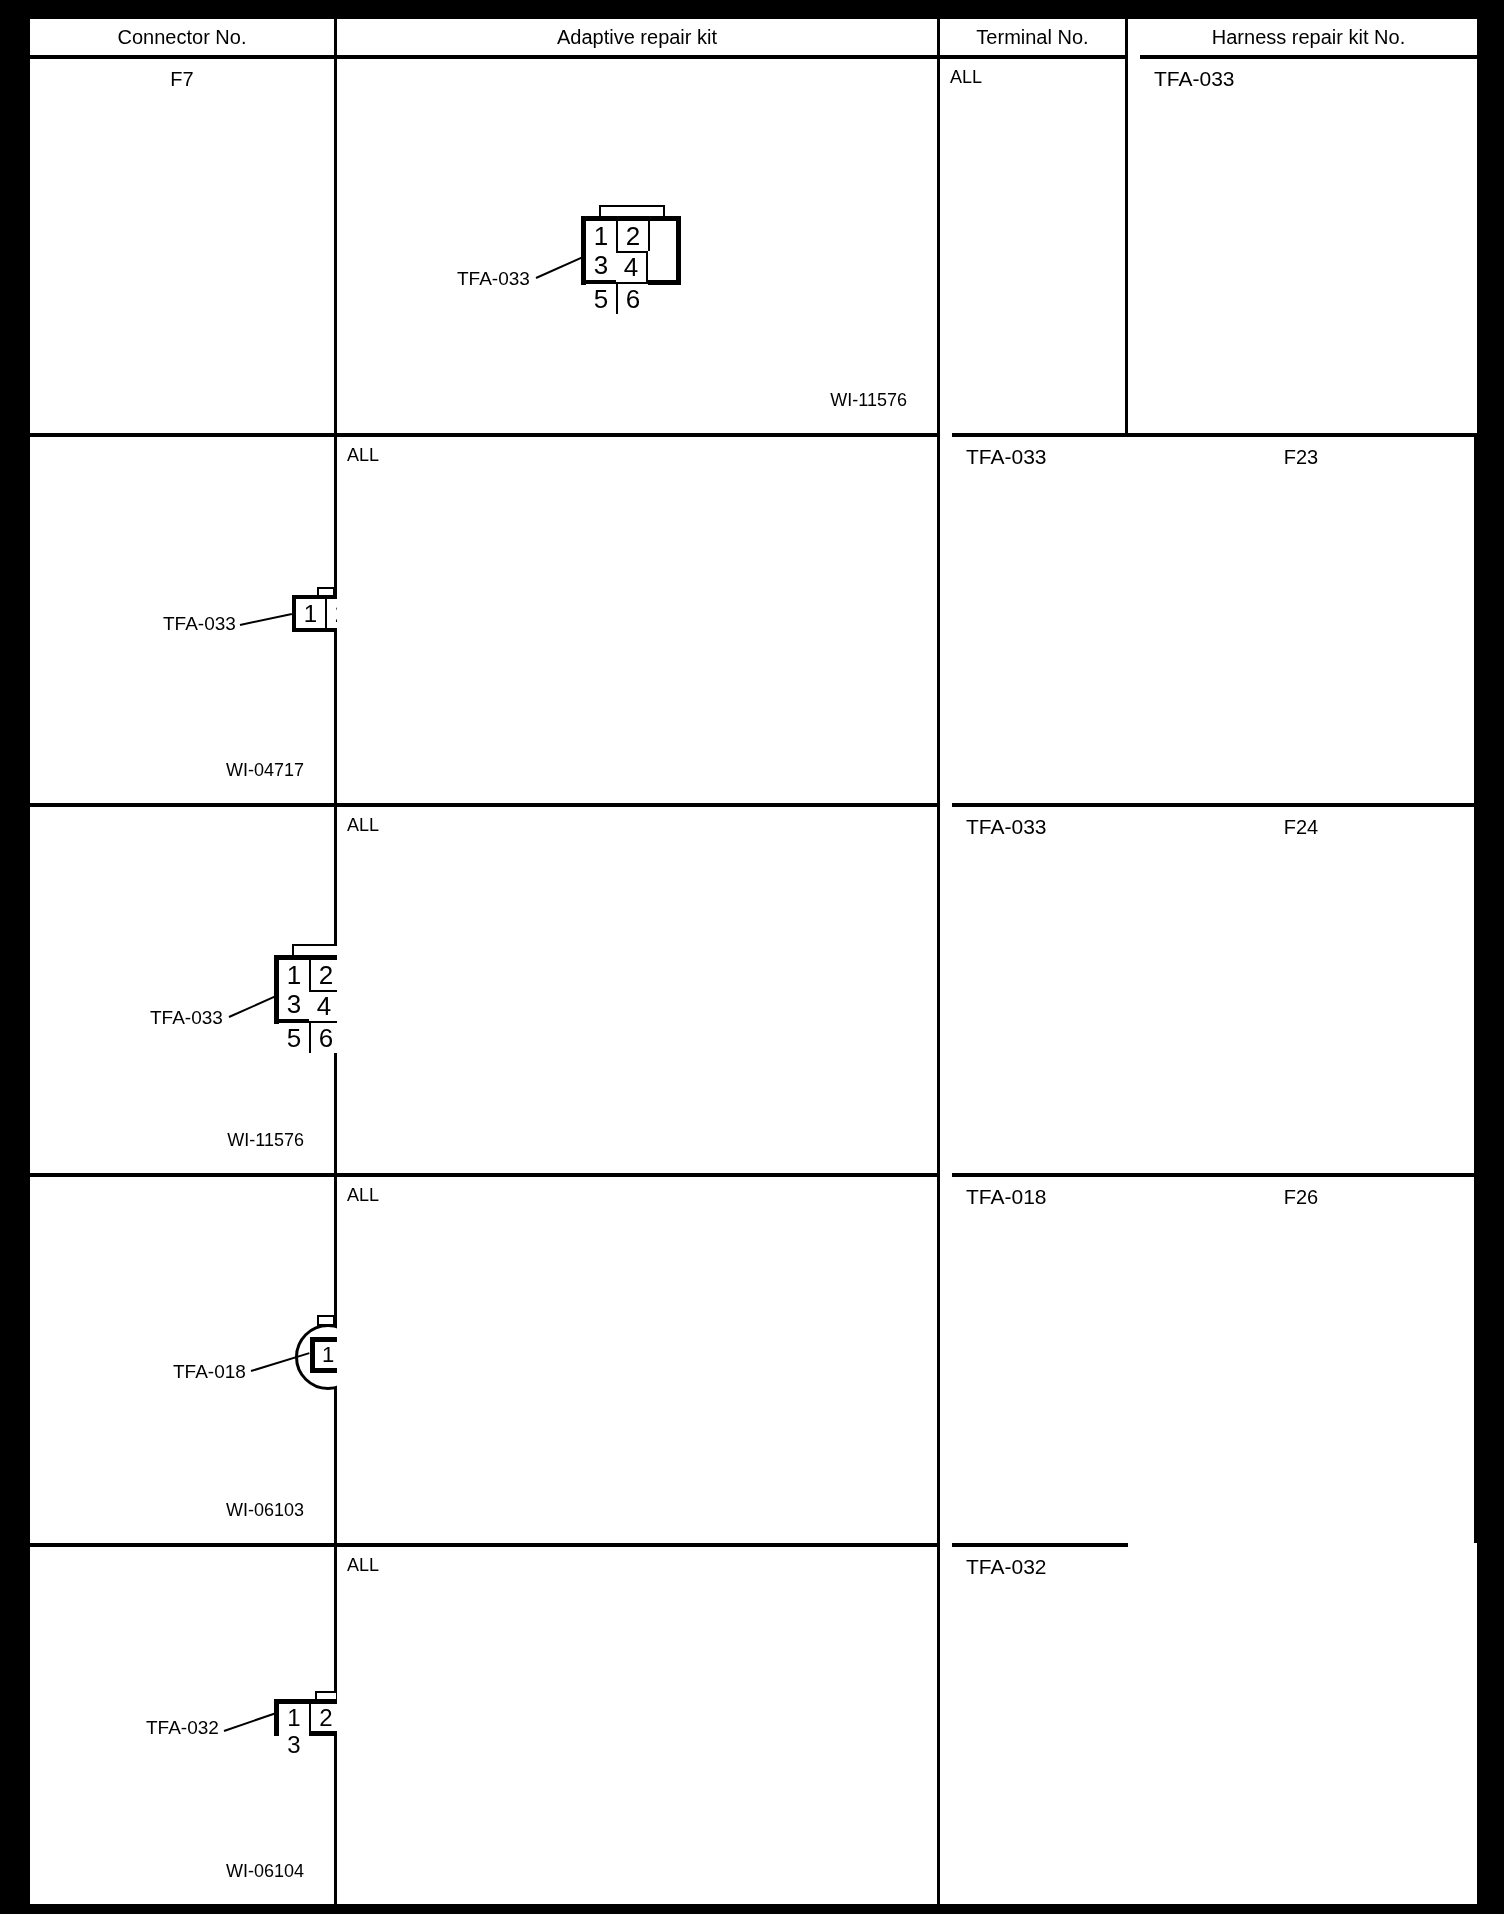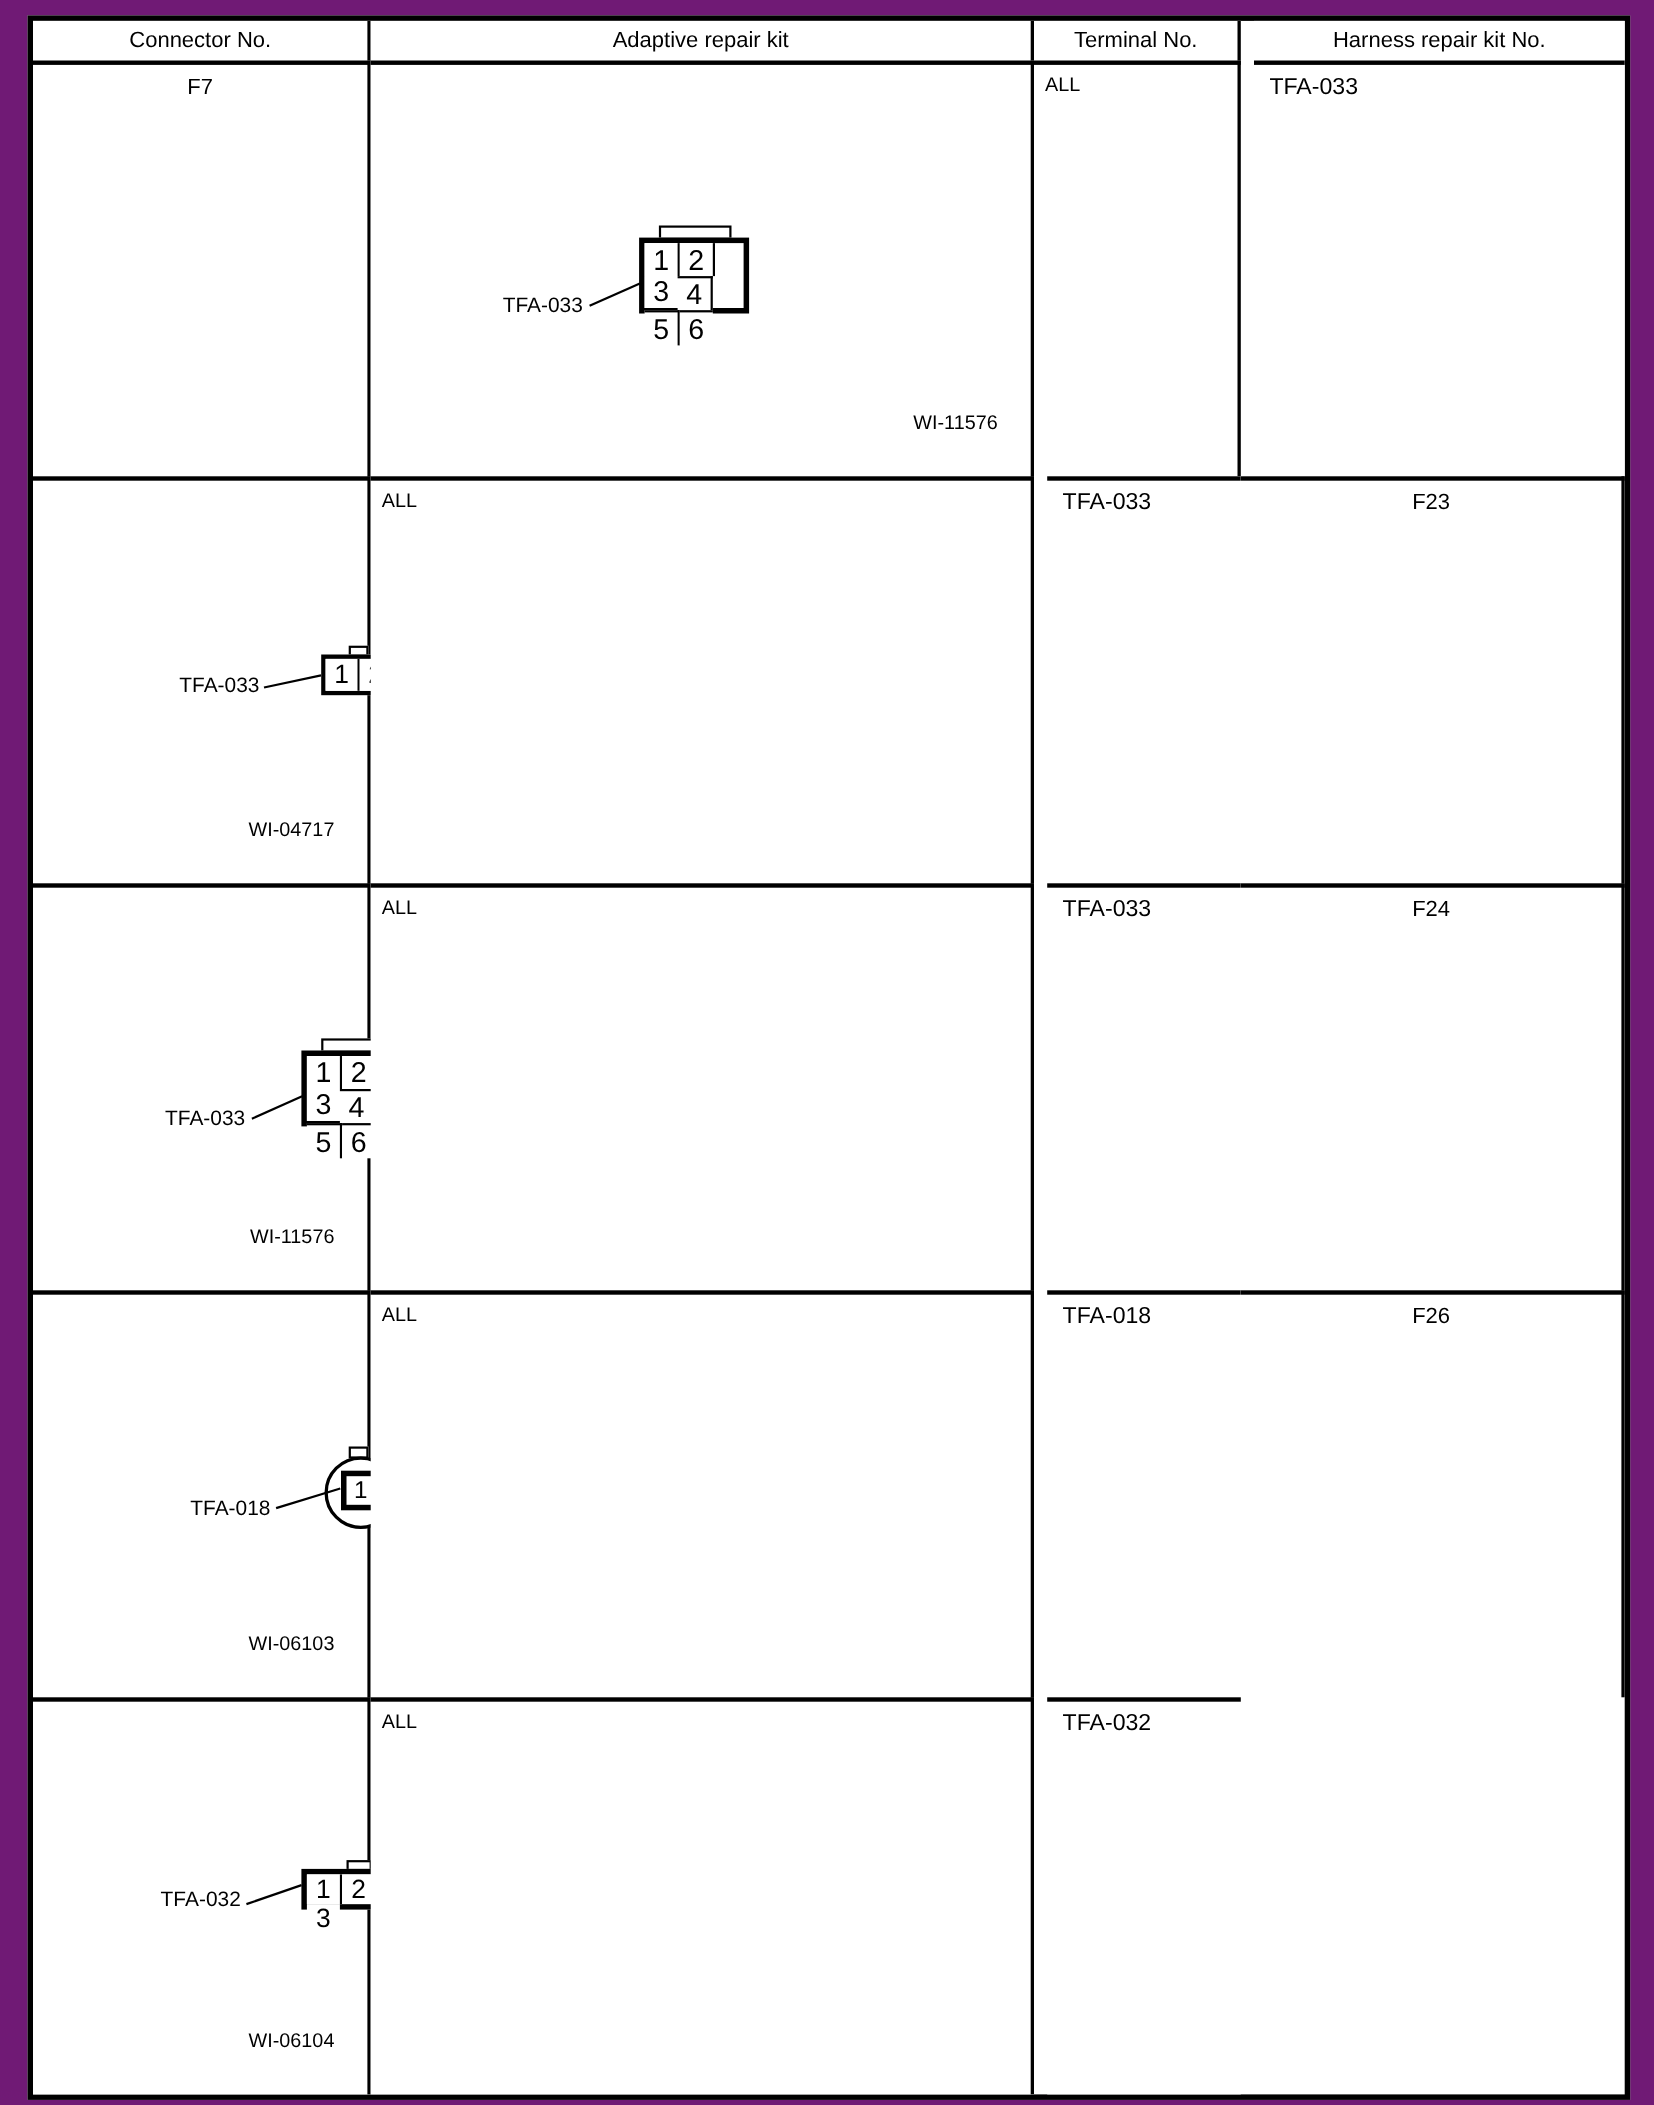--- a/index.html
+++ b/index.html
@@ -1,21 +1,21 @@
 <!DOCTYPE html>
 <html><head>
 <meta charset="utf-8">
 <style>
   * { margin:0; padding:0; box-sizing:border-box; }
   html,body { background:#ffffff; }
   body {
     width:1504px; height:1914px; position:relative;
     font-family:"Liberation Sans", sans-serif; color:#000;
   }
-  .page { position:absolute; inset:0; background:#701a75; }
+  .page { position:absolute; inset:0; background:#000000; }
 
   .repair-table {
     position:absolute; left:25px; top:14px; width:1457px;
     border:5px solid #000;
     display:grid;
     grid-template-columns:307px 603px 188px 1fr;
     grid-template-rows:36px 378px 370px 370px 370px 361px;
     background:#fff;
   }
   .cell { border-right:3px solid #000; position:relative; background:#fff; }
@@ -36,21 +36,21 @@
   .cbox.thin { border-width:4px; }
   .tcell {
     display:flex; align-items:center; justify-content:center;
     font-size:26px; line-height:1; background:#fff;
   }
   .tcell.sm { font-size:24px; }
   .b-r { border-right:2px solid #000; }
   .b-t { border-top:2px solid #000; }
   .kit-label { position:absolute; font-size:19px; line-height:19px; white-space:nowrap; }
   .leader { position:absolute; height:0; border-top:2px solid #000; transform-origin:left center; }
-  .wi-ref { position:absolute; right:30px; bottom:40px; font-size:18px; line-height:18px; }
+  .wi-ref { position:absolute; right:30px; bottom:24px; font-size:18px; line-height:18px; }
   .circle { position:absolute; border:3px solid #000; border-radius:50%; background:#fff; }
   .sq1 {
     position:absolute; border:5px solid #000; background:#fff;
     display:flex; align-items:center; justify-content:center; font-size:22px;
   }
 
   
   .g6 .tcell { width:30px; height:29.5px; }
   .g6 .tcell.b-r { width:32px; }
   .g6 .tcell.b-t { height:31.5px; }

